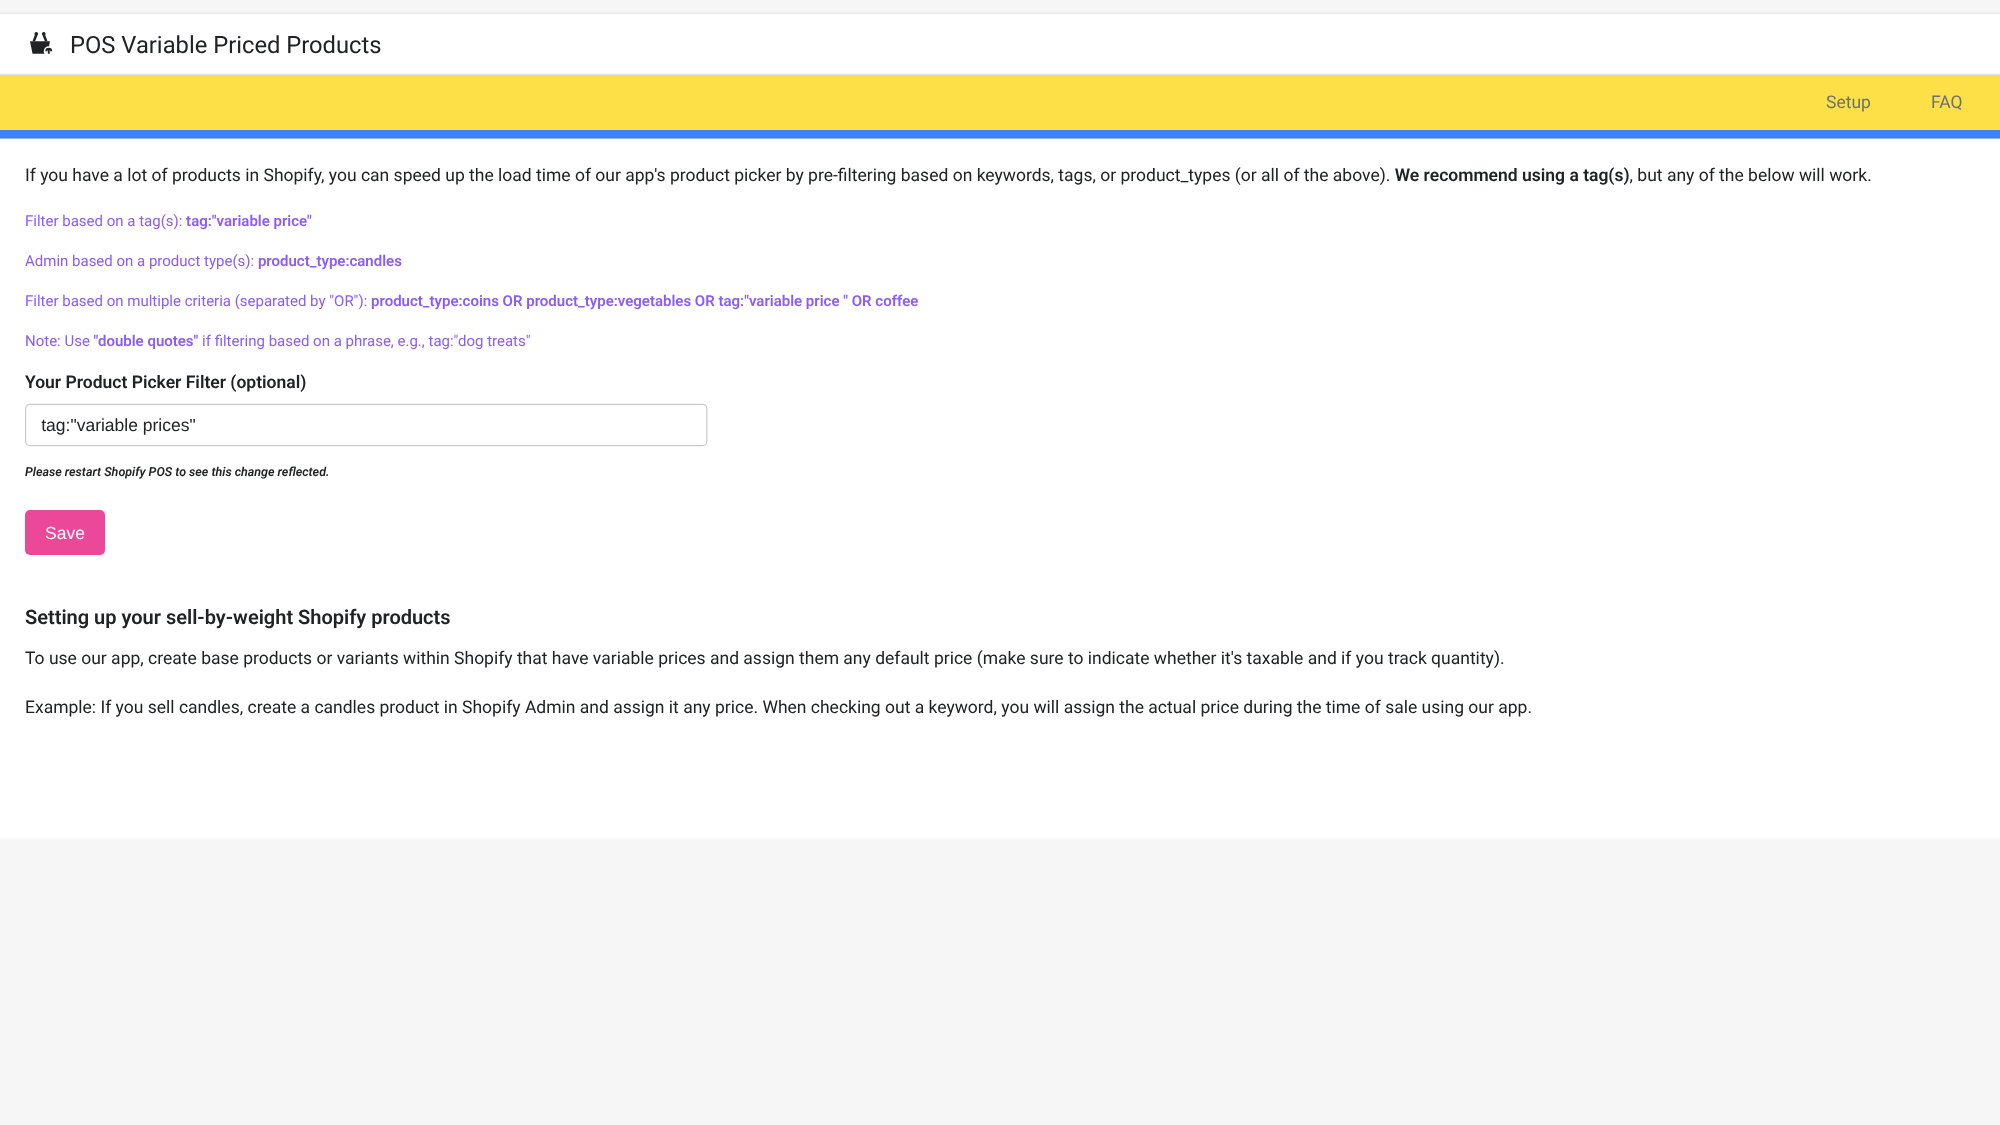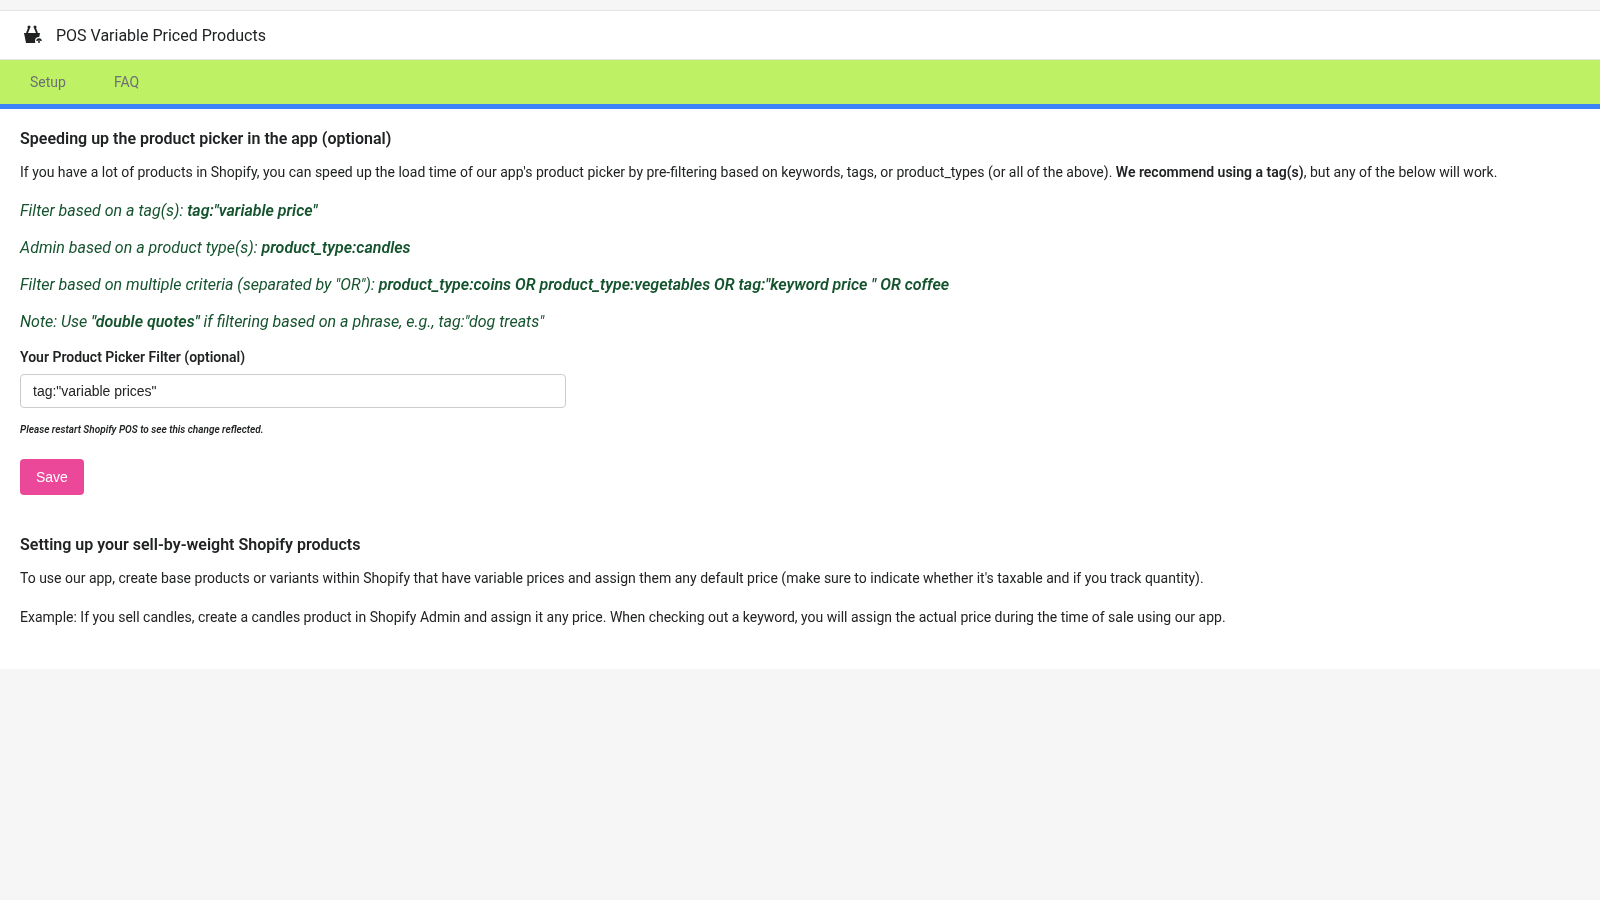--- a/index.html
+++ b/index.html
@@ -28,30 +28,31 @@
   height: 24px;
   display: flex;
   align-items: center;
   justify-content: center;
 }
 .app-icon svg {
   width: 24px;
   height: 20px;
 }
 .app-title {
-  font-size: 16px;
+  font-size: 19px;
   font-weight: 400;
   color: #202223;
 }
 .nav {
-  background: #bef264;
-  border-bottom: 5px solid #3b82f6;
+  background: #fde047;
+  border-bottom: 7px solid #3b82f6;
   padding: 0 20px;
   display: flex;
   gap: 28px;
+  justify-content: flex-end;
 }
 .nav-item {
   padding: 14px 10px;
   font-size: 14px;
   color: #6d7175;
   cursor: pointer;
 }
 .content {
   background: #ffffff;
   padding: 20px;
@@ -63,23 +64,22 @@
   color: #202223;
   margin-bottom: 14px;
 }
 .para {
   font-size: 14px;
   color: #202223;
   line-height: 1.5;
   margin-bottom: 18px;
 }
 .filter-line {
-  font-size: 16px;
-  font-style: italic;
-  color: #14532d;
+  font-size: 12px;
+  color: #8b5cf6;
   margin-bottom: 18px;
 }
 .filter-line .bold {
   font-weight: 600;
 }
 .bold {
   font-weight: 600;
 }
 .field-label {
   font-size: 14px;
@@ -135,37 +135,36 @@
   <span class="app-title">POS Variable Priced Products</span>
 </div>
 
 <div class="nav">
   <div class="nav-item">Setup</div>
   <div class="nav-item">FAQ</div>
 </div>
 
 <div class="content">
 
-  <h2 class="section-heading">Speeding up the product picker in the app (optional)</h2>
 
   <p class="para">
     <span>If you have a lot of products in Shopify, you can speed up the load time of our app's product picker by pre-filtering based on keywords, tags, or product_types (or all of the above). </span><span class="bold">We recommend using a tag(s)</span><span>, but any of the below will work.</span>
   </p>
 
   <p class="filter-line">
     <span>Filter based on a tag(s): </span><span class="bold">tag:"variable price"</span>
   </p>
 
   <p class="filter-line">
     <span>Admin based on a product type(s): </span><span class="bold">product_type:candles</span>
   </p>
 
 
   <p class="filter-line">
-    <span>Filter based on multiple criteria (separated by "OR"): </span><span class="bold">product_type:coins OR product_type:vegetables OR tag:"keyword price " OR coffee</span>
+    <span>Filter based on multiple criteria (separated by "OR"): </span><span class="bold">product_type:coins OR product_type:vegetables OR tag:"variable price " OR coffee</span>
   </p>
 
   <p class="filter-line">
     <span>Note: Use </span><span class="bold">"double quotes"</span><span> if filtering based on a phrase, e.g., tag:"dog treats"</span>
   </p>
 
   <label class="field-label">Your Product Picker Filter (optional)</label>
   <input type="text" class="text-input" value="tag:&quot;variable prices&quot;" style="">
 
   <p class="restart-note">Please restart Shopify POS to see this change reflected.</p>

